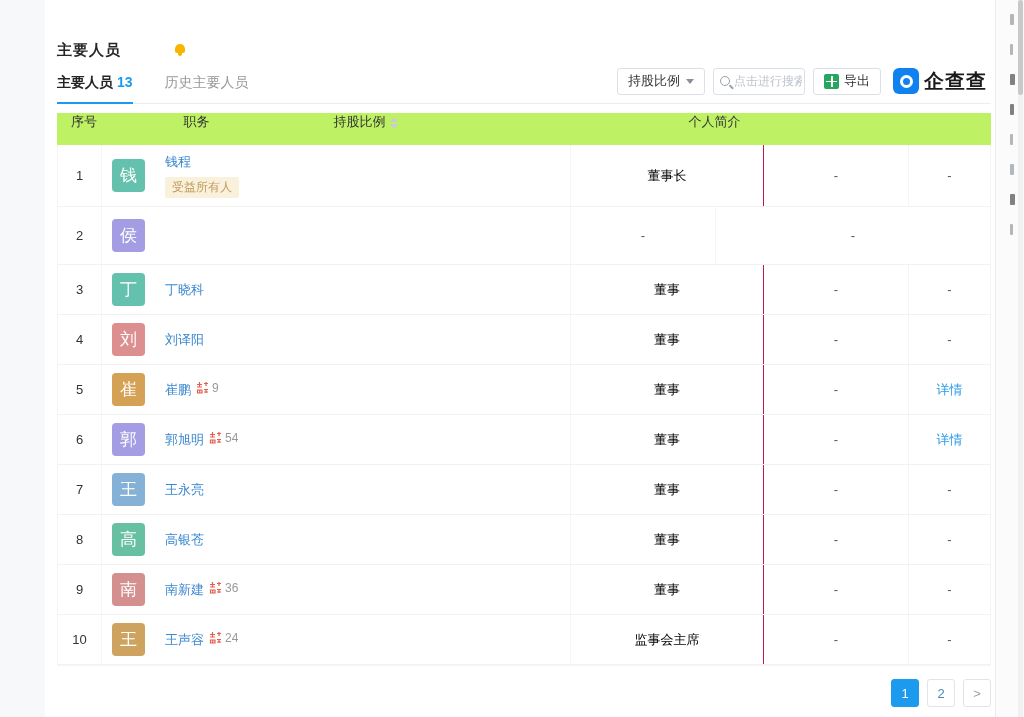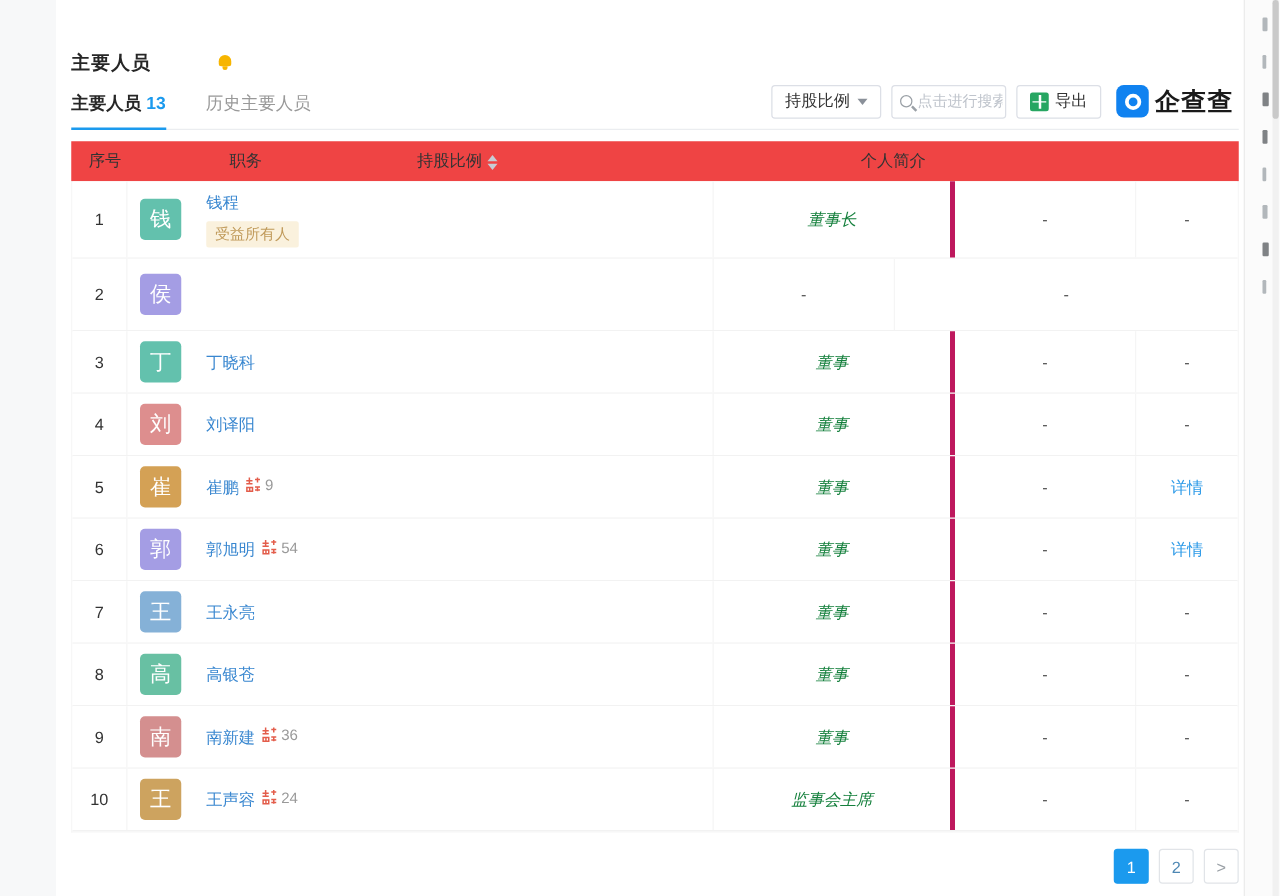--- a/index.html
+++ b/index.html
@@ -42,38 +42,38 @@
   .xls::before, .xls::after { content:""; position:absolute; background:#fff; }
   .xls::before { left:7px; top:2px; width:1.5px; height:11px; }
   .xls::after { left:2px; top:7px; width:11px; height:1.5px; }
   .brand { display:flex; align-items:center; margin-left:12px; cursor:pointer; }
   .brand-icon { width:26px; height:26px; background:#1082f0; border-radius:6px; display:flex; align-items:center; justify-content:center; }
   .brand-ring { width:13px; height:13px; border:3px solid #fff; border-radius:50%; }
   .brand-text { font-size:20px; font-weight:bold; color:#1a1a1a; margin-left:5px; letter-spacing:1px; }
 
   
   .table { margin-top:9px; width:934px; font-size:13px; }
-  .thead { display:flex; background:#ef4444; height:32px; align-items:center; color:#333; }
+  .thead { display:flex; background:#bef264; height:32px; align-items:flex-start; color:#333; }
   .trow { display:flex; border-bottom:1px solid #f2f2f2; background:#fff; align-items:stretch; }
   .tbody { border:1px solid #f5f5f5; border-top:none; }
   .c1 { width:43px; flex:0 0 43px; }
   .c2 { width:470px; flex:0 0 470px; }
   .c3 { width:193px; flex:0 0 193px; }
   .c4 { width:145px; flex:0 0 145px; }
   .c5 { width:82px; flex:1; }
   .thead .c1 { padding-left:14px; }
   .thead .hc { text-align:center; }
   .sorter { display:inline-flex; flex-direction:column; vertical-align:middle; margin-left:4px; }
   .sorter i { width:0; height:0; border-left:4px solid transparent; border-right:4px solid transparent; display:block; }
   .sorter .up { border-bottom:5px solid #c8ccd4; margin-bottom:2px; }
   .sorter .dn { border-top:5px solid #c8ccd4; }
   .cell { display:flex; align-items:center; justify-content:center; color:#555; }
   .trow .c1 { justify-content:center; color:#333; }
   .trow .c2 { justify-content:flex-start; border-right:1px solid #f5f5f5; border-left:1px solid #f5f5f5; padding:8px 0 8px 10px; }
-  .trow .c3 { border-right:4px solid #be185d; color:#15803d;font-style:italic; }
+  .trow .c3 { border-right:1px solid #be185d; color:#000000; }
   .trow .c4 { border-right:1px solid #f5f5f5; }
   .avatar { width:33px; height:33px; border-radius:4px; color:#fff; font-size:17px; display:flex; align-items:center; justify-content:center; flex:0 0 33px; }
   .name-wrap { margin-left:20px; display:flex; flex-direction:column; justify-content:center; }
   .name-line { display:flex; align-items:flex-start; }
   .p-name { color:#3987d0; cursor:pointer; font-size:13px; text-decoration:none; }
   .rel { display:flex; align-items:center; margin-left:5px; }
   .rel svg { display:block; }
   .rel-cnt { color:#999; font-size:12px; margin-left:3px; }
   .badge { margin-top:6px; font-size:12px; padding:2px 7px; border-radius:2px; align-self:flex-start; }
   .badge-gold { background:#faf1dd; color:#c09a5a; }

